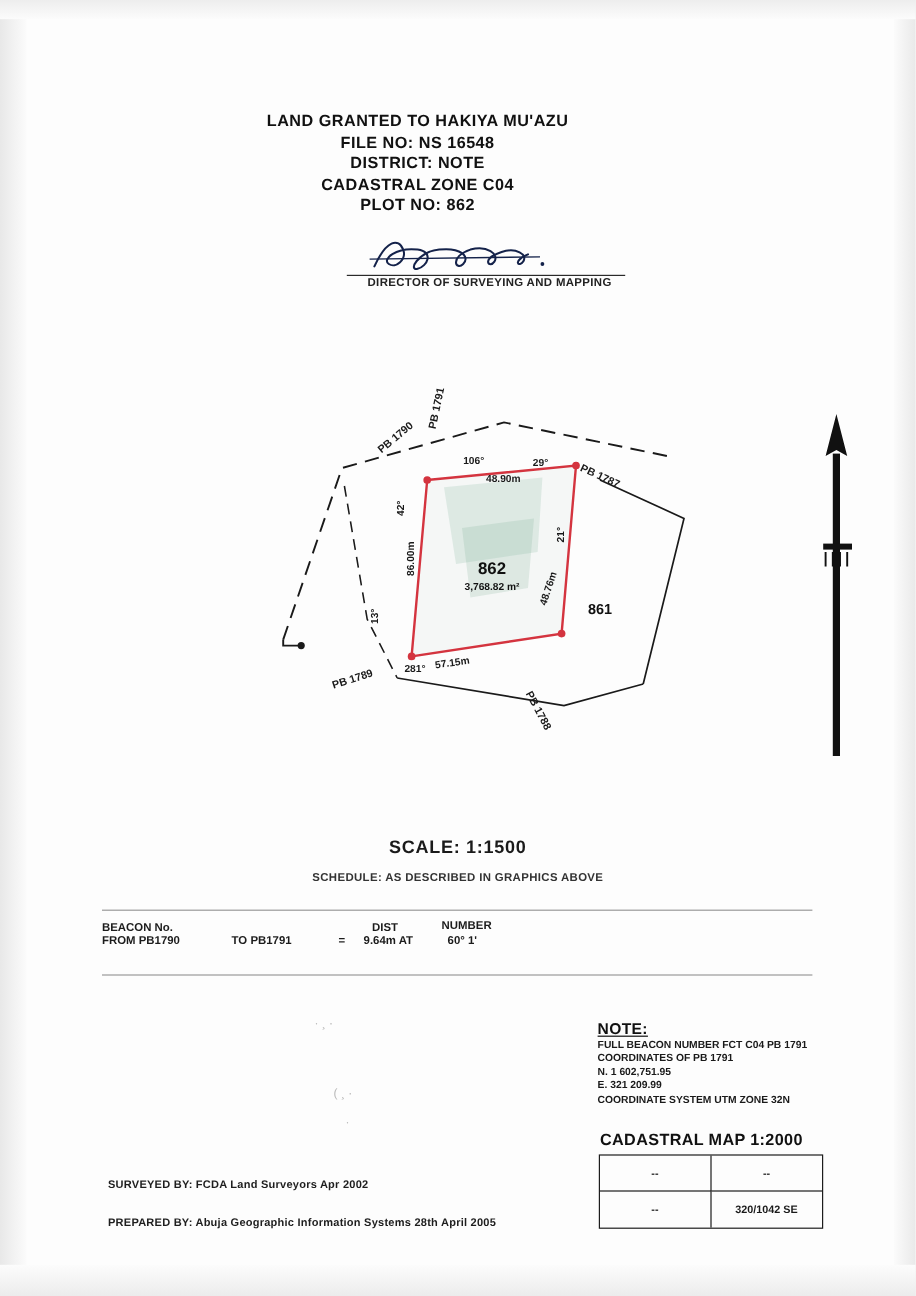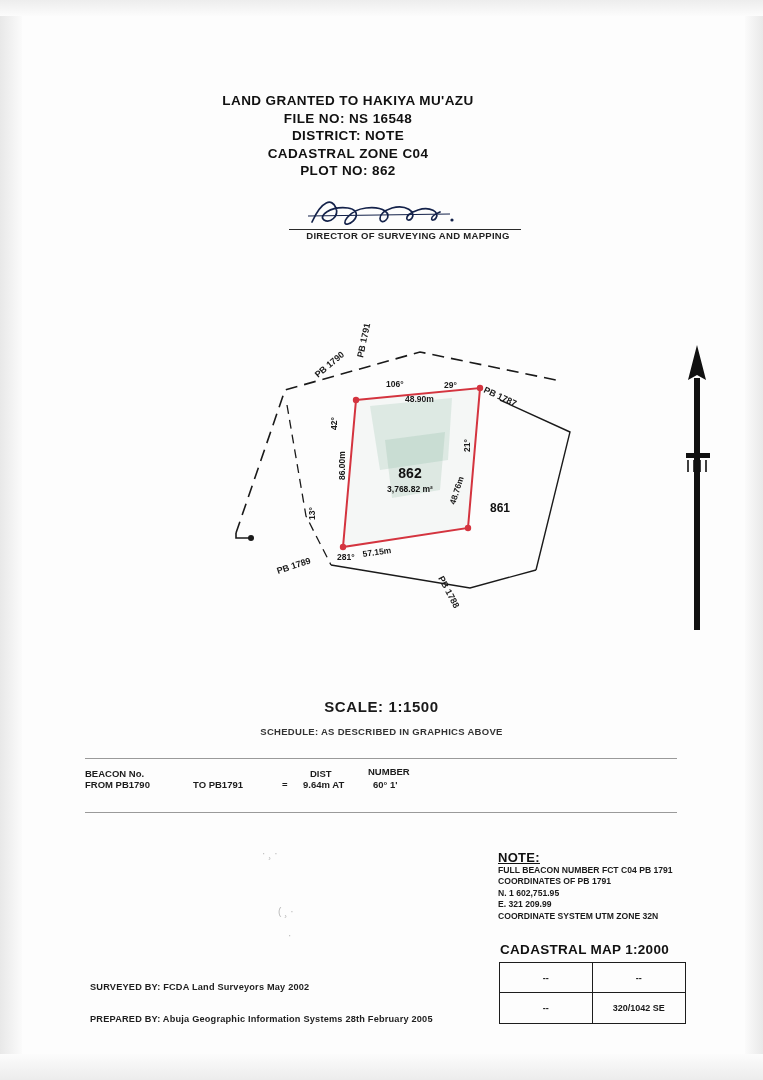--- a/index.html
+++ b/index.html
@@ -350,16 +350,16 @@
   </div>
 
   <div class="cad-title">CADASTRAL MAP 1:2000</div>
   <div class="cad-table">
     <div class="cad-cell">--</div>
     <div class="cad-cell">--</div>
     <div class="cad-cell">--</div>
     <div class="cad-cell">320/1042 SE</div>
   </div>
 
-  <div class="credit credit-surveyed">SURVEYED BY: FCDA Land Surveyors  May 2002</div>
-  <div class="credit credit-prepared">PREPARED BY: Abuja Geographic Information Systems  28th February 2005</div>
+  <div class="credit credit-surveyed">SURVEYED BY: FCDA Land Surveyors  Apr 2002</div>
+  <div class="credit credit-prepared">PREPARED BY: Abuja Geographic Information Systems  28th April 2005</div>
 
 </div>
 
 </body></html>

